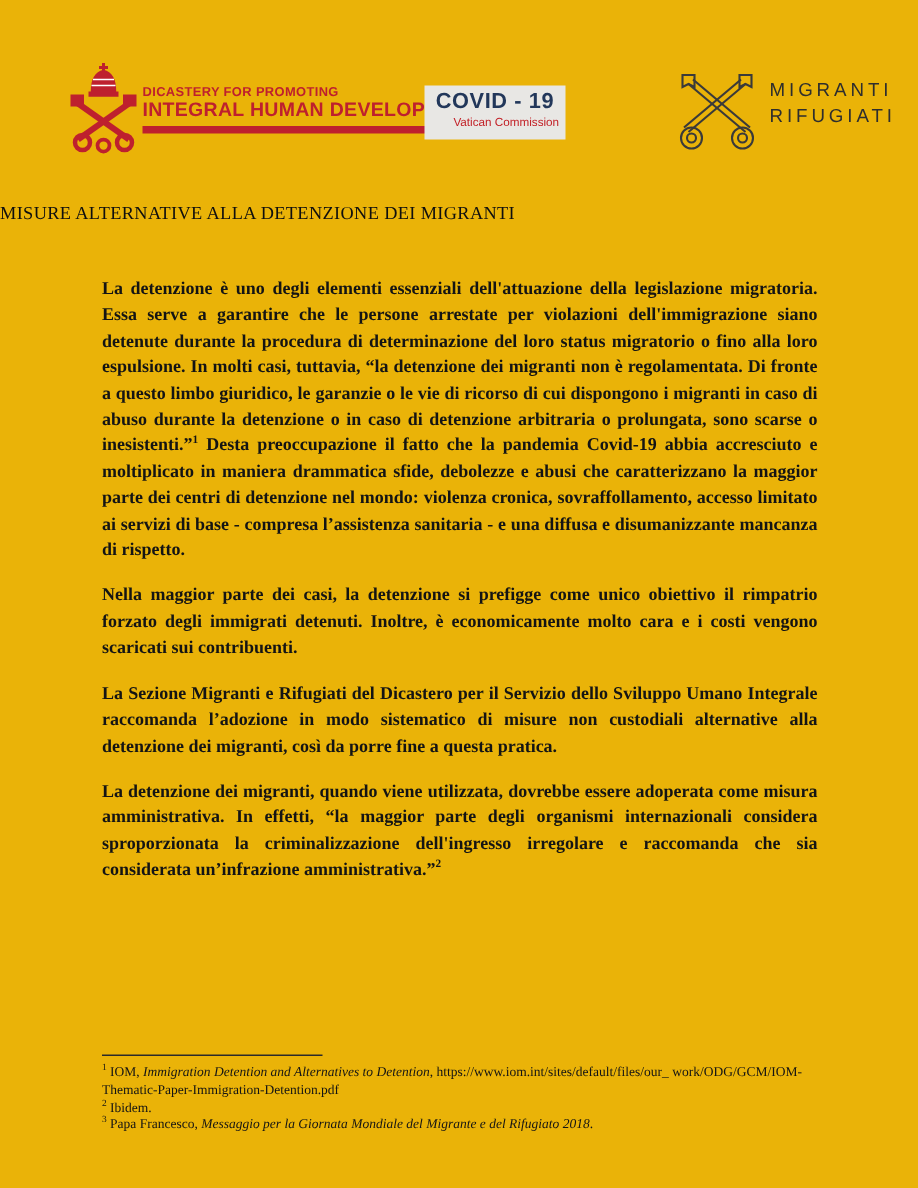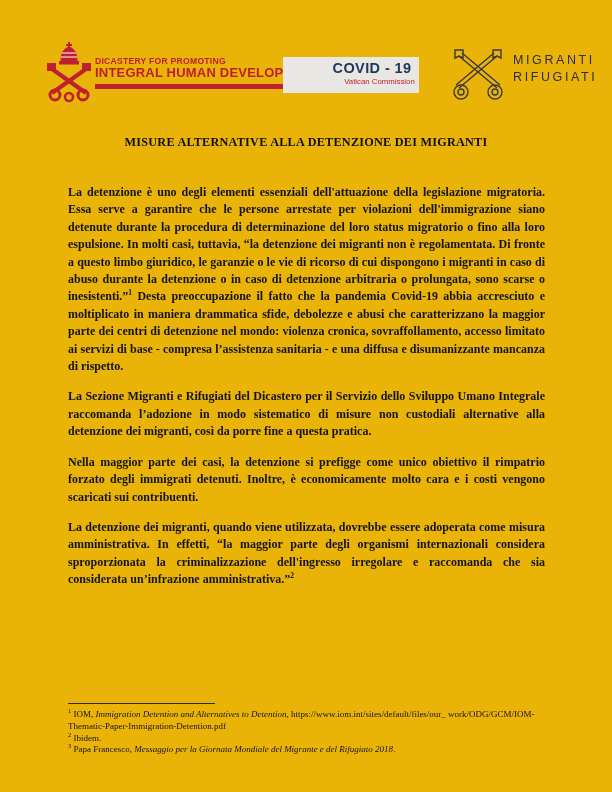--- a/index.html
+++ b/index.html
@@ -12,37 +12,37 @@
   .keys-left { position:absolute; left:44px; top:41px; }
   .dicastery-text {
     position:absolute; left:95px; top:56px; color:#BE202E;
     font-family:"Liberation Sans", sans-serif; font-weight:bold; line-height:11px;
   }
   .dicastery-line1 { font-size:8.6px; letter-spacing:0.25px; }
   .dicastery-line2 { font-size:13px; letter-spacing:0.2px; }
   .red-band { position:absolute; left:95px; top:84px; width:189px; height:5px; background:#BE202E; }
   .covid-box {
     position:absolute; left:283px; top:57px; width:94px; height:36px;
-    background:#E8E7E4; font-family:"Liberation Sans", sans-serif;padding-left:42px;
+    background:#E8E7E4; font-family:"Liberation Sans", sans-serif;
   }
   .covid-title {
     color:#22375A; font-weight:bold; font-size:14.5px; letter-spacing:0.4px;
     text-align:center; margin-top:3px;
   }
   .covid-sub { color:#C22027; font-weight:normal; font-size:7.8px; margin-left:15px; margin-top:1px;text-align:center; }
   .keys-right { position:absolute; left:447px; top:47px; }
   .mr-text {
     position:absolute; left:513px; top:52px; color:#2E2E2E;
     font-family:"Liberation Sans", sans-serif; font-size:12.5px;
     letter-spacing:2.6px; line-height:17px; font-weight:400;
   }
   
   .doc-title {
-    position:absolute; top:135px; left:0; width:612px; text-align:center;
-    font-weight:bold; font-size:12.2px; letter-spacing:0.25px; color:#0f0f0f;
+    position:absolute; top:135px; left:0; width:612px; 
+    font-weight:normal; font-size:12.2px; letter-spacing:0.25px; color:#0f0f0f;
   }
   
   .content {
     position:absolute; left:68px; top:184px; width:477px;
     font-size:12px; line-height:17.4px; text-align:justify;
   }
   .content p { margin:0 0 13px 0;font-weight:bold; }
   .section-heading { font-style:italic; margin:0 0 13px 0; text-align:left; }
   sup.fnref { font-size:7.5px; line-height:0; vertical-align:super; }
   
@@ -115,23 +115,23 @@
     </div>
 
   </div>
 
   <div class="doc-title">MISURE ALTERNATIVE ALLA DETENZIONE DEI MIGRANTI</div>
 
   <div class="content">
 
     <p><span>La detenzione è uno degli elementi essenziali dell'attuazione della legislazione migratoria. Essa serve a garantire che le persone arrestate per violazioni dell'immigrazione siano detenute durante la procedura di determinazione del loro status migratorio o fino alla loro espulsione. In molti casi, tuttavia, “la detenzione dei migranti non è regolamentata. Di fronte a questo limbo giuridico, le garanzie o le vie di ricorso di cui dispongono i migranti in caso di abuso durante la detenzione o in caso di detenzione arbitraria o prolungata, sono scarse o inesistenti.”</span><sup class="fnref">1</sup><span> Desta preoccupazione il fatto che la pandemia Covid-19 abbia accresciuto e moltiplicato in maniera drammatica sfide, debolezze e abusi che caratterizzano la maggior parte dei centri di detenzione nel mondo: violenza cronica, sovraffollamento, accesso limitato ai servizi di base - compresa l’assistenza sanitaria - e una diffusa e disumanizzante mancanza di rispetto.</span></p>
 
+    <p>Nella maggior parte dei casi, la detenzione si prefigge come unico obiettivo il rimpatrio forzato degli immigrati detenuti. Inoltre, è economicamente molto cara e i costi vengono scaricati sui contribuenti.</p>
+
     <p>La Sezione Migranti e Rifugiati del Dicastero per il Servizio dello Sviluppo Umano Integrale raccomanda l’adozione in modo sistematico di misure non custodiali alternative alla detenzione dei migranti, così da porre fine a questa pratica.</p>
-
-    <p>Nella maggior parte dei casi, la detenzione si prefigge come unico obiettivo il rimpatrio forzato degli immigrati detenuti. Inoltre, è economicamente molto cara e i costi vengono scaricati sui contribuenti.</p>
 
 
     <p><span>La detenzione dei migranti, quando viene utilizzata, dovrebbe essere adoperata come misura amministrativa. In effetti, “la maggior parte degli organismi internazionali considera sproporzionata la criminalizzazione dell'ingresso irregolare e raccomanda che sia considerata un’infrazione amministrativa.”</span><sup class="fnref">2</sup></p>
 
 
   </div>
 
   <div class="footnotes">
     <div class="fn-rule"></div>
 

